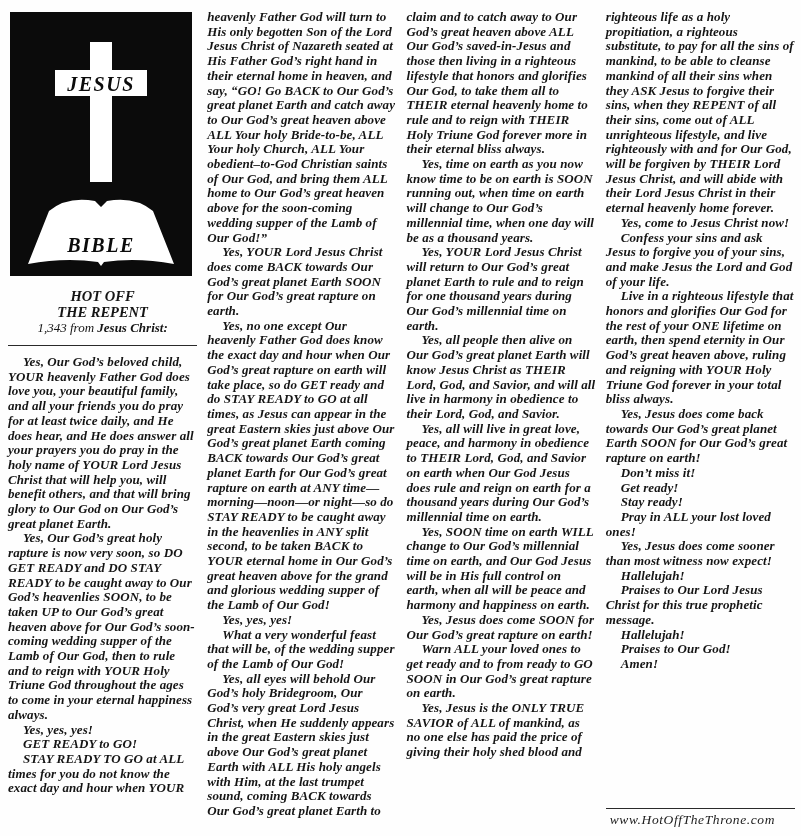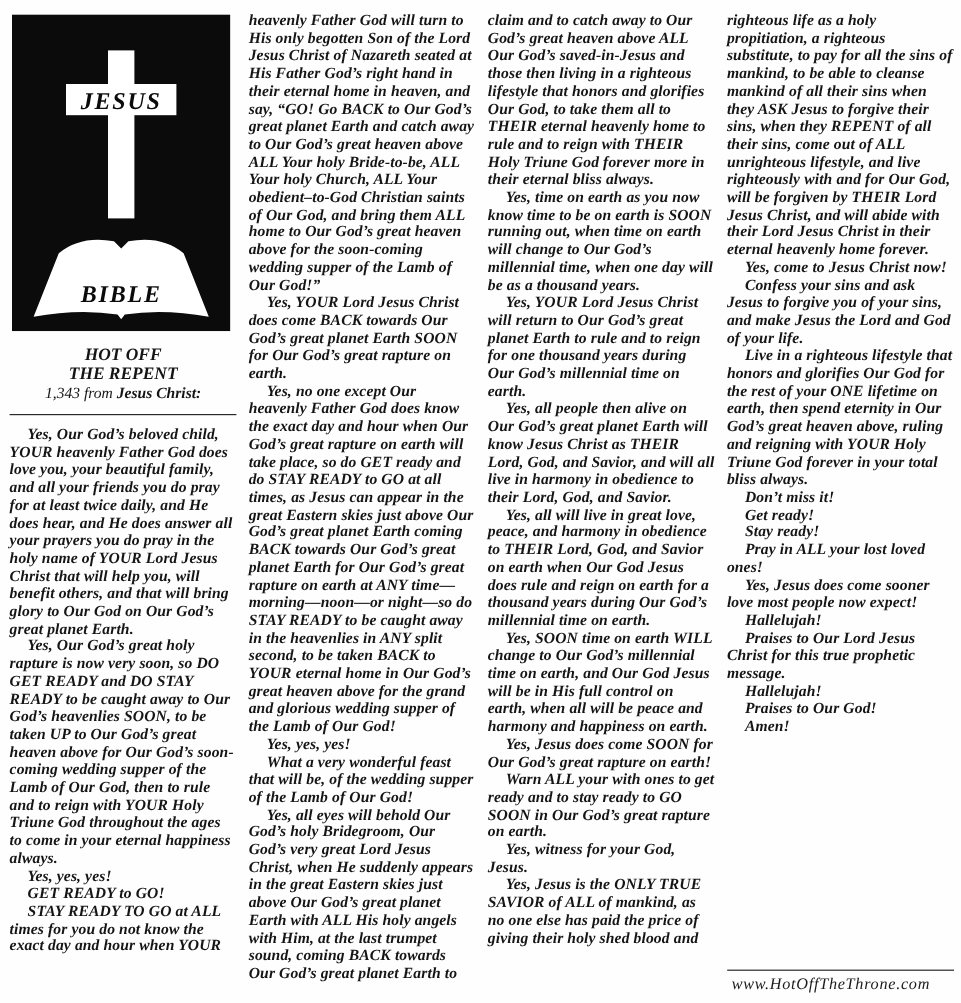--- a/index.html
+++ b/index.html
@@ -88,35 +88,35 @@
   </div>
 
   <div class="col">
     <p class="cont">claim and to catch away to Our God’s great heaven above ALL Our God’s saved-in-Jesus and those then living in a righteous lifestyle that honors and glorifies Our God, to take them all to THEIR eternal heavenly home to rule and to reign with THEIR Holy Triune God forever more in their eternal bliss always.</p>
     <p>Yes, time on earth as you now know time to be on earth is SOON running out, when time on earth will change to Our God’s millennial time, when one day will be as a thousand years.</p>
     <p>Yes, YOUR Lord Jesus Christ will return to Our God’s great planet Earth to rule and to reign for one thousand years during Our God’s millennial time on earth.</p>
     <p>Yes, all people then alive on Our God’s great planet Earth will know Jesus Christ as THEIR Lord, God, and Savior, and will all live in harmony in obedience to their Lord, God, and Savior.</p>
     <p>Yes, all will live in great love, peace, and harmony in obedience to THEIR Lord, God, and Savior on earth when Our God Jesus does rule and reign on earth for a thousand years during Our God’s millennial time on earth.</p>
     <p>Yes, SOON time on earth WILL change to Our God’s millennial time on earth, and Our God Jesus will be in His full control on earth, when all will be peace and harmony and happiness on earth.</p>
     <p>Yes, Jesus does come SOON for Our God’s great rapture on earth!</p>
-    <p>Warn ALL your with ones to get ready and to stay ready to GO SOON in Our God’s great rapture on earth.</p>
-    <p>Yes, witness for your God, Jesus.</p>
+    <p>Warn ALL your loved ones to get ready and to from ready to GO SOON in Our God’s great rapture on earth.</p>
     <p>Yes, Jesus is the ONLY TRUE SAVIOR of ALL of mankind, as no one else has paid the price of giving their holy shed blood and</p>
   </div>
 
   <div class="col">
     <p class="cont">righteous life as a holy propitiation, a righteous substitute, to pay for all the sins of mankind, to be able to cleanse mankind of all their sins when they ASK Jesus to forgive their sins, when they REPENT of all their sins, come out of ALL unrighteous lifestyle, and live righteously with and for Our God, will be forgiven by THEIR Lord Jesus Christ, and will abide with their Lord Jesus Christ in their eternal heavenly home forever.</p>
     <p>Yes, come to Jesus Christ now!</p>
     <p>Confess your sins and ask Jesus to forgive you of your sins, and make Jesus the Lord and God of your life.</p>
     <p>Live in a righteous lifestyle that honors and glorifies Our God for the rest of your ONE lifetime on earth, then spend eternity in Our God’s great heaven above, ruling and reigning with YOUR Holy Triune God forever in your total bliss always.</p>
+    <p>Yes, Jesus does come back towards Our God’s great planet Earth SOON for Our God’s great rapture on earth!</p>
     <p>Don’t miss it!</p>
     <p>Get ready!</p>
     <p>Stay ready!</p>
     <p>Pray in ALL your lost loved ones!</p>
-    <p>Yes, Jesus does come sooner love most people now expect!</p>
+    <p>Yes, Jesus does come sooner than most witness now expect!</p>
     <p>Hallelujah!</p>
     <p>Praises to Our Lord Jesus Christ for this true prophetic message.</p>
     <p>Hallelujah!</p>
     <p>Praises to Our God!</p>
     <p>Amen!</p>
 
     <div class="footer">
       <hr class="rule">
       <a href="#" class="url">www.HotOffTheThrone.com</a>
     </div>

